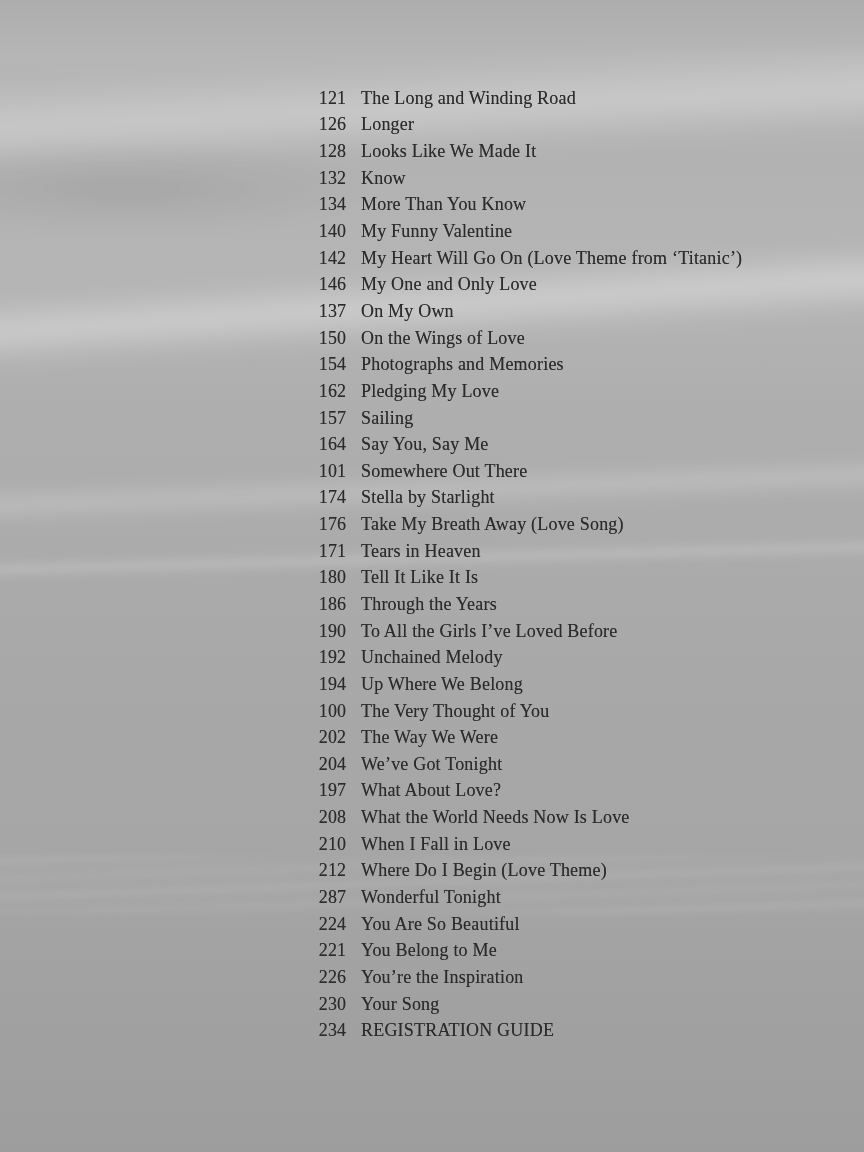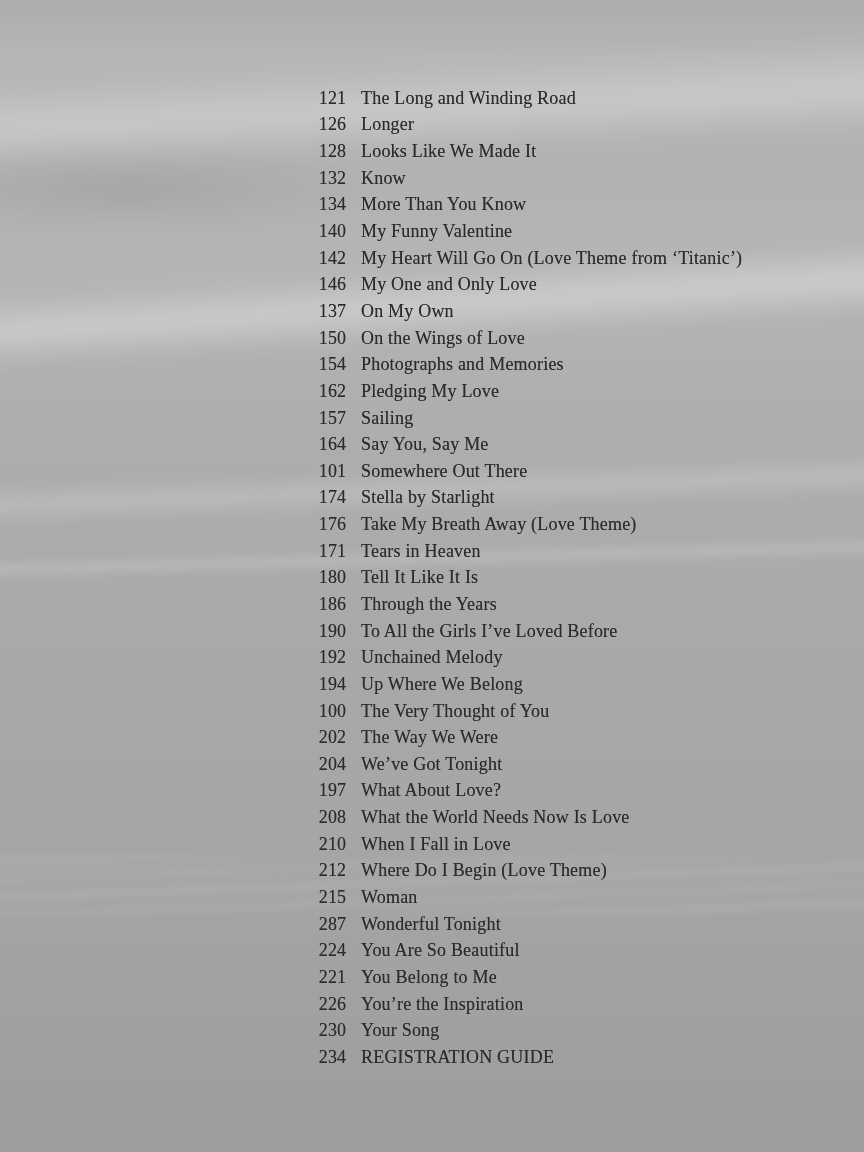--- a/index.html
+++ b/index.html
@@ -185,21 +185,21 @@
     <span class="toc-title">Somewhere Out There</span>
   </li>
 
   <li class="toc-row">
     <span class="toc-num">174</span>
     <span class="toc-title">Stella by Starlight</span>
   </li>
 
   <li class="toc-row">
     <span class="toc-num">176</span>
-    <span class="toc-title">Take My Breath Away (Love Theme)</span>
+    <span class="toc-title">Take My Breath Away (Love Song)</span>
   </li>
 
   <li class="toc-row">
     <span class="toc-num">171</span>
     <span class="toc-title">Tears in Heaven</span>
   </li>
 
   <li class="toc-row">
     <span class="toc-num">180</span>
     <span class="toc-title">Tell It Like It Is</span>
@@ -253,24 +253,20 @@
   <li class="toc-row">
     <span class="toc-num">210</span>
     <span class="toc-title">When I Fall in Love</span>
   </li>
 
   <li class="toc-row">
     <span class="toc-num">212</span>
     <span class="toc-title">Where Do I Begin (Love Theme)</span>
   </li>
 
-  <li class="toc-row">
-    <span class="toc-num">215</span>
-    <span class="toc-title">Woman</span>
-  </li>
 
   <li class="toc-row">
     <span class="toc-num">287</span>
     <span class="toc-title">Wonderful Tonight</span>
   </li>
 
   <li class="toc-row">
     <span class="toc-num">224</span>
     <span class="toc-title">You Are So Beautiful</span>
   </li>

